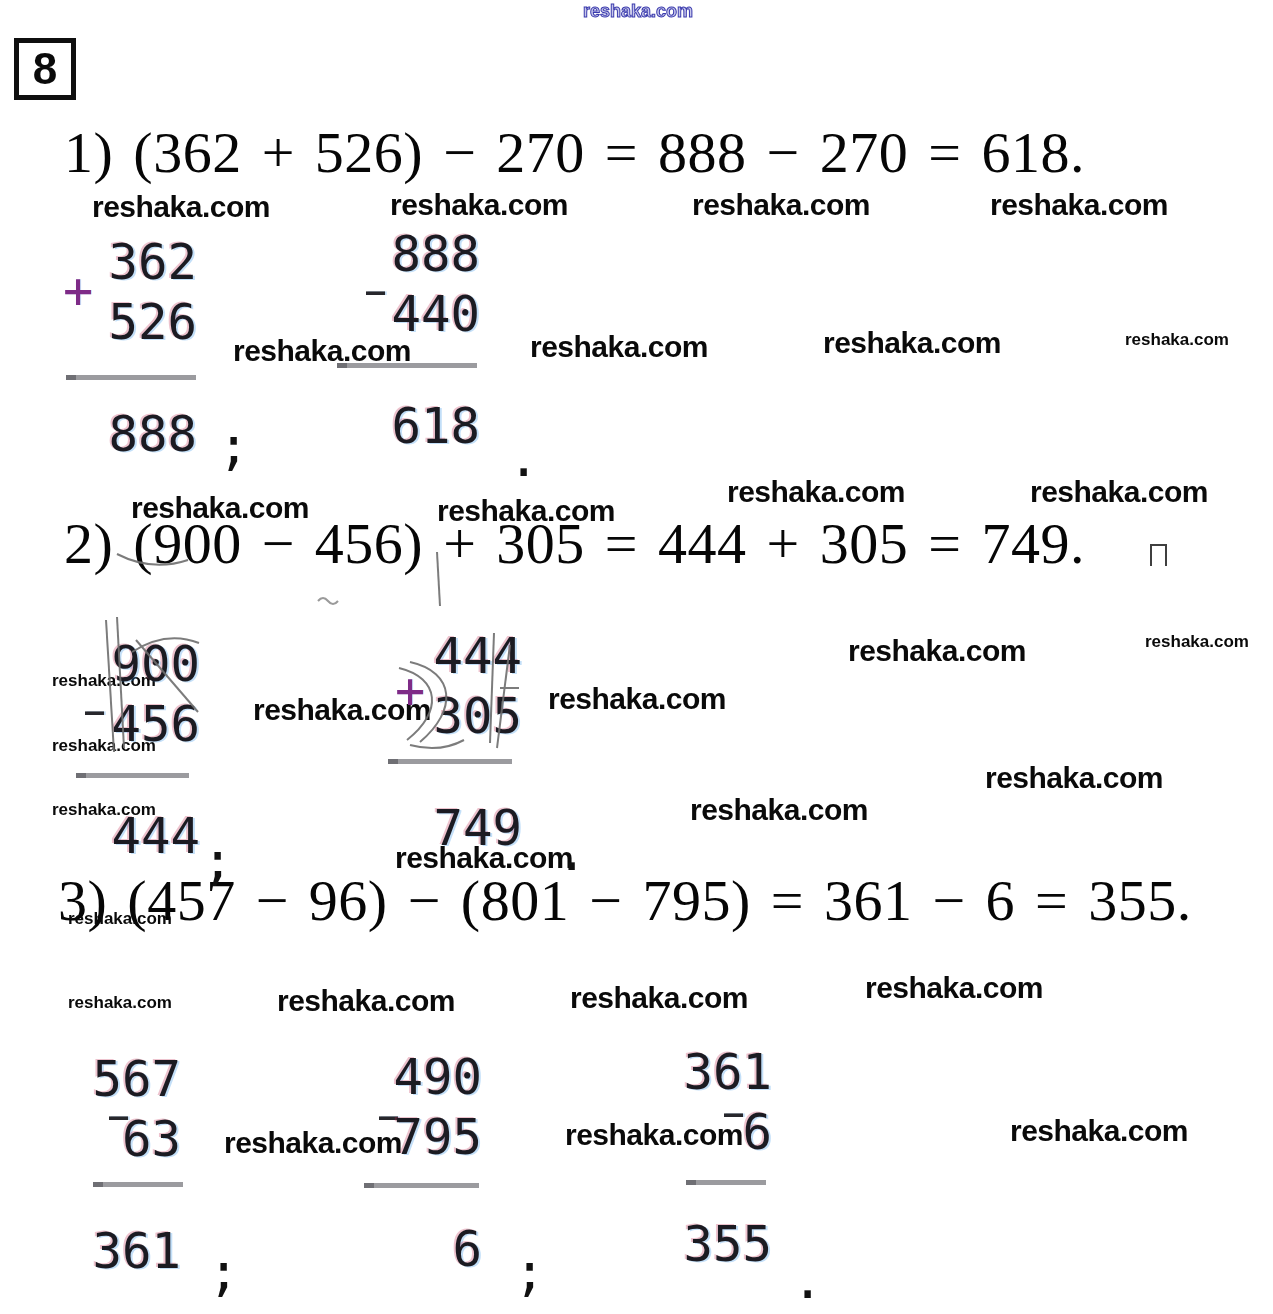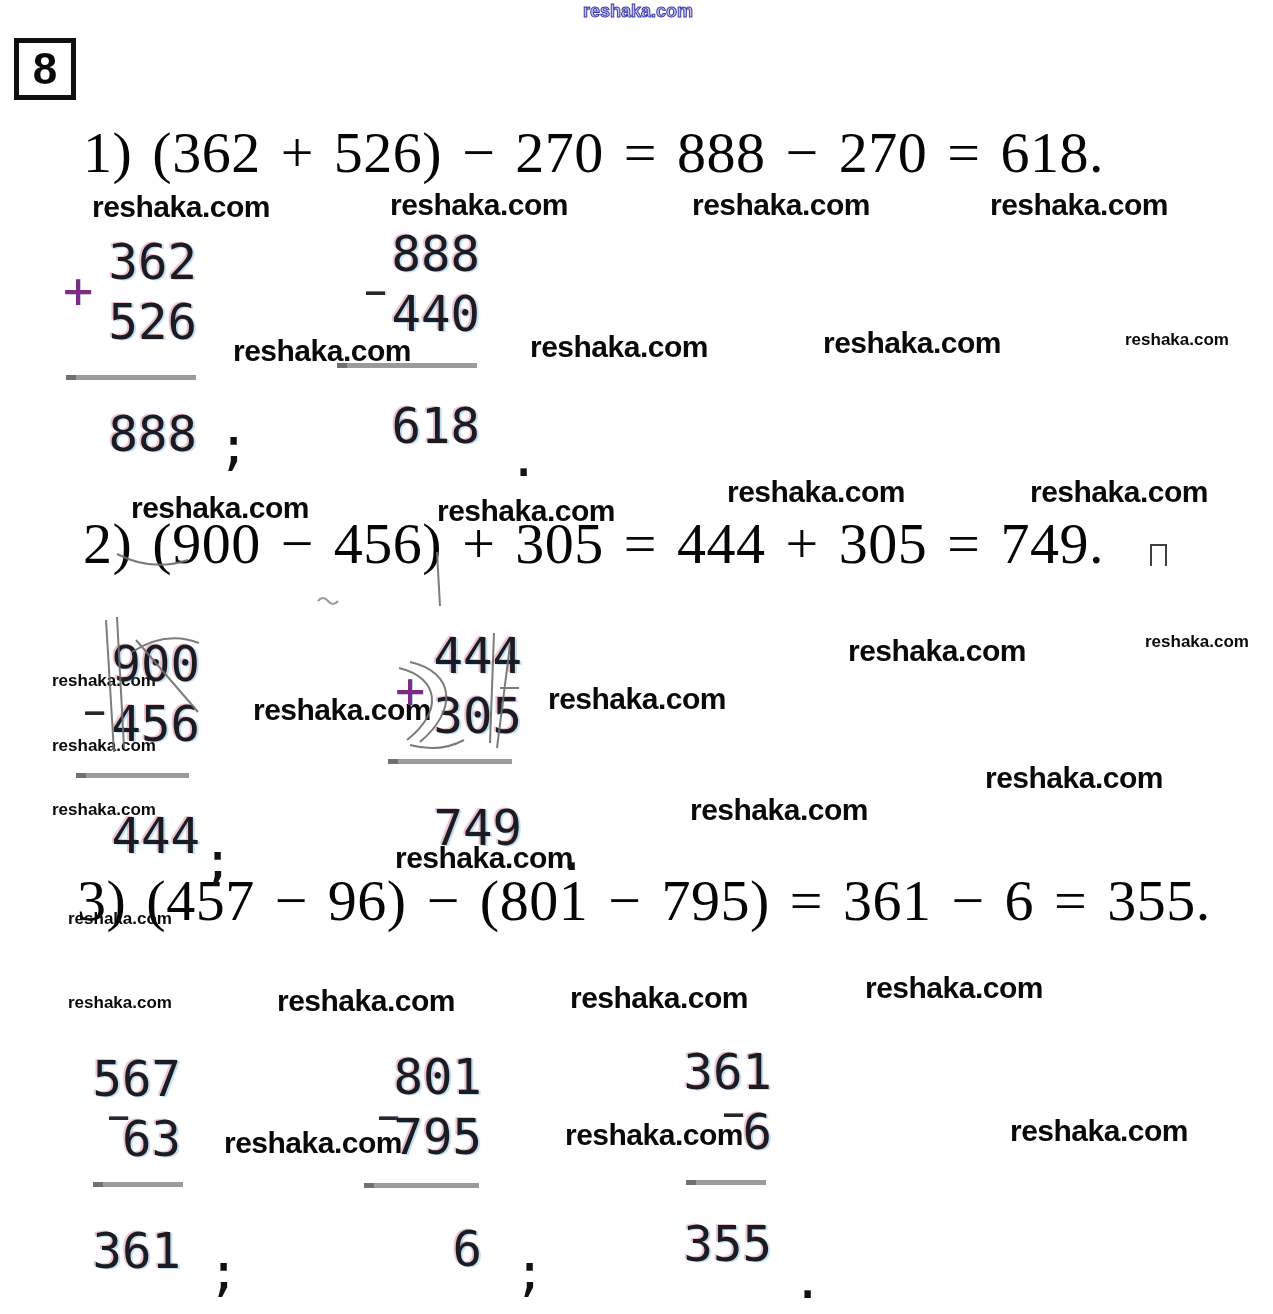--- a/index.html
+++ b/index.html
@@ -1,21 +1,21 @@
 <!DOCTYPE html>
 <html><head>
 <meta charset="utf-8">
 <style>
   html,body{margin:0;padding:0;background:#fff;}
   .page{position:relative;width:1273px;height:1314px;background:#ffffff;overflow:hidden;
         font-family:"Liberation Sans",sans-serif;border-radius:8px;}
 
   
   .eq{position:absolute;font-family:"Liberation Serif",serif;font-size:58px;line-height:1;
-      color:#060606;white-space:nowrap;word-spacing:5px;letter-spacing:0.5px;margin-left:19px;}
+      color:#060606;white-space:nowrap;word-spacing:5px;letter-spacing:0.5px;}
 
   
   .wm{position:absolute;font-weight:bold;font-size:30px;line-height:1;color:#0a0a0a;
       white-space:nowrap;letter-spacing:-0.5px;}
   .wms{font-size:17px;letter-spacing:0;}
   .wmtop{position:absolute;font-weight:bold;font-size:18px;line-height:1;white-space:nowrap;
       color:rgba(70,70,185,0.30);-webkit-text-stroke:1px #3a3aad;letter-spacing:0;}
 
   
   .probbox{position:absolute;left:14px;top:38px;width:52px;height:52px;border:5px solid #0f0f0f;
@@ -130,21 +130,21 @@
     <span class="op minus" style="left:50px;top:38px">-</span>
     <div class="num n1">567</div>
     <div class="num n2">63</div>
     <div class="rule" style="left:47px;top:127px;width:90px"></div>
     <div class="num res">361</div>
   </div>
   <span class="punct" style="left:208px;top:1246px">;</span>
 
   <div class="colwork" style="left:347px;top:1053px">
     <span class="op minus" style="left:19px;top:40px">-</span>
-    <div class="num n1">801</div>
+    <div class="num n1">490</div>
     <div class="num n2">795</div>
     <div class="rule" style="left:17px;top:130px;width:115px"></div>
     <div class="num res">6</div>
   </div>
   <span class="punct" style="left:514px;top:1246px">;</span>
 
   <div class="colwork" style="left:637px;top:1048px">
     <span class="op minus" style="left:74px;top:42px">-</span>
     <div class="num n1">361</div>
     <div class="num n2">6</div>

